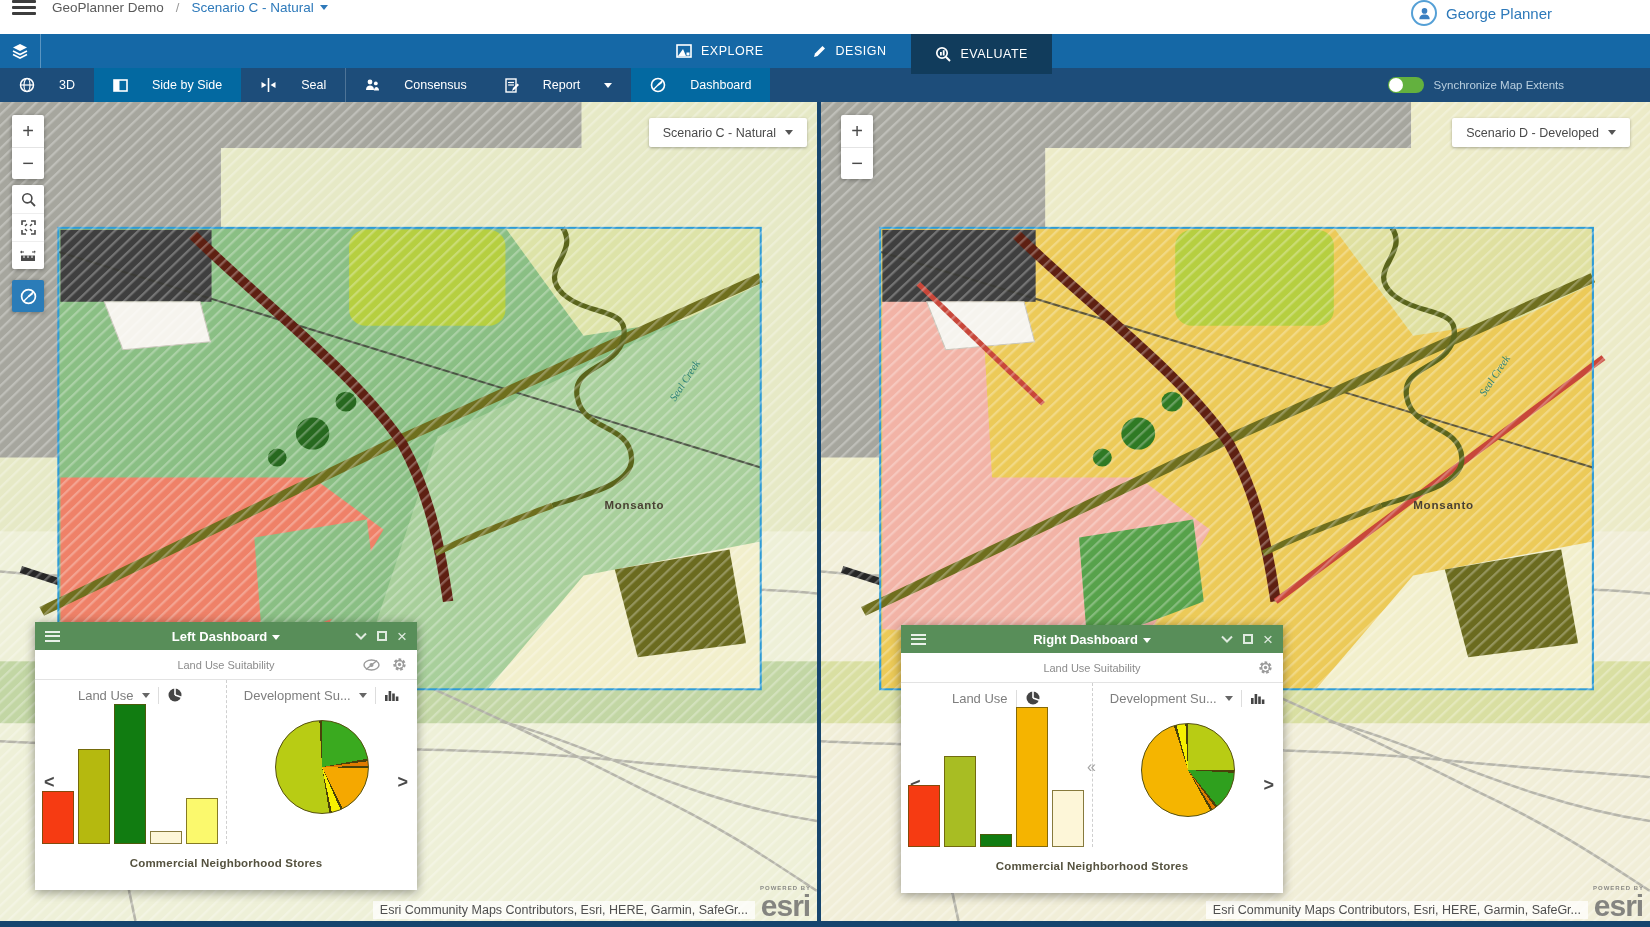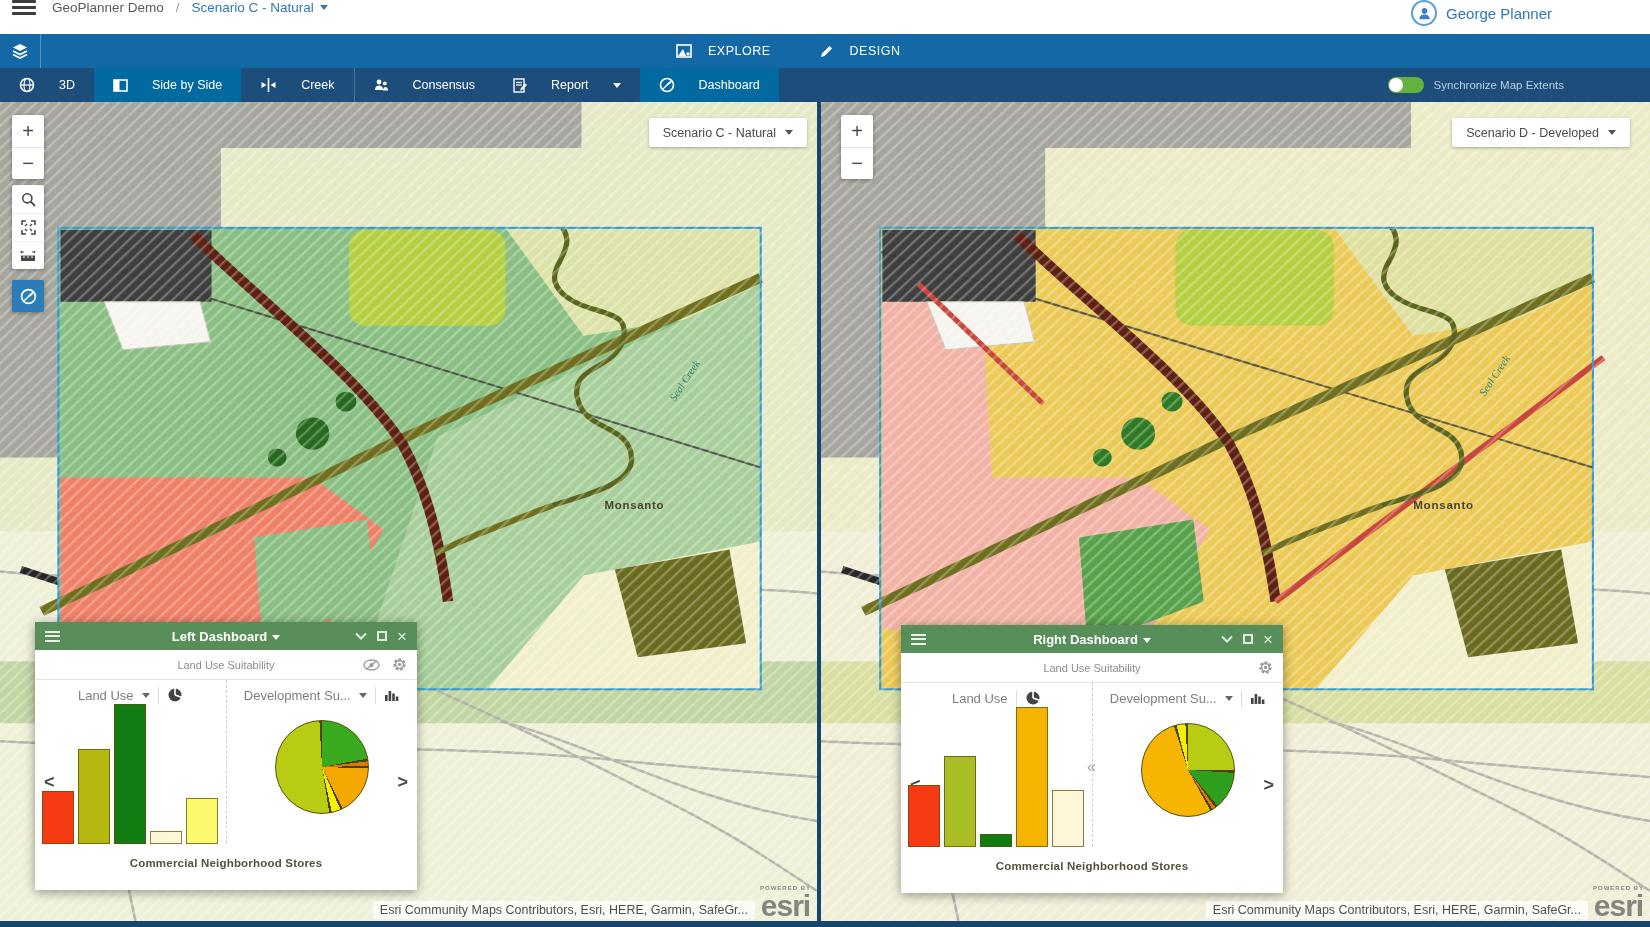--- a/index.html
+++ b/index.html
@@ -18,21 +18,21 @@
   .caret-blue{width:0;height:0;border-left:4px solid transparent;border-right:4px solid transparent;border-top:5px solid #2d79ba}
   .userbox{margin-left:auto;margin-right:86px;display:flex;align-items:center;gap:9px;cursor:pointer}
   .avatar{width:26px;height:26px;border-radius:50%;border:2px solid #55a0d6;display:flex;align-items:center;justify-content:center}
   .username{color:#2d79ba;font-size:15px}
 
   
   .navbar{position:absolute;top:34px;left:0;width:100%;height:34px;background:#1568a6;z-index:40}
   .layers-cell{position:absolute;left:0;top:0;width:41px;height:34px;display:flex;align-items:center;justify-content:center;
                border-right:1px solid rgba(255,255,255,.3);cursor:pointer}
   .tabs{position:absolute;left:652px;top:0;display:flex;height:34px}
-  .tab{display:flex;align-items:center;gap:16px;padding:0 24px;color:#fff;font-size:12.5px;letter-spacing:.5px;cursor:pointer}
+  .tab{display:flex;align-items:center;gap:9px;padding:0 24px;color:#fff;font-size:12.5px;letter-spacing:.5px;cursor:pointer}
   .tab.active{position:relative;margin-top:-4px;height:44px;background:#113c5c;border-top:4px solid #d14f2a;z-index:5}
 
   
   .toolbar{position:absolute;top:68px;left:0;width:100%;height:34px;background:#1d4d7a;
            display:flex;align-items:stretch;color:#fff;font-size:12.5px;z-index:39}
   .tb-btn{display:flex;align-items:center;gap:24px;padding:0 19px;cursor:pointer;white-space:nowrap}
   .tb-btn.green{background:#0369a1}
   .tb-sep{width:1px;background:rgba(255,255,255,.22);margin:0}
   .tb-right{margin-left:auto;margin-right:86px;display:flex;align-items:center;gap:10px}
   .toggle{width:36px;height:16px;border-radius:9px;background:#63b13e;position:relative;cursor:pointer}
@@ -209,20 +209,29 @@
           <rect x="10.5" y="8.5" width="3" height="3" fill="#fff"></rect>
         </svg>
         <span>EXPLORE</span>
       </div>
       <div class="tab">
         <svg width="15" height="15" viewBox="0 0 15 15">
           <path d="M2 13 L3 9.5 L10.5 2 L13 4.5 L5.5 12 Z" fill="#fff"></path>
         </svg>
         <span>DESIGN</span>
       </div>
+      <div class="tab active">
+        <svg width="17" height="16" viewBox="0 0 17 16">
+          <circle cx="7" cy="7" r="5.2" fill="none" stroke="#fff" stroke-width="1.7"></circle>
+          <line x1="10.8" y1="10.8" x2="15" y2="15" stroke="#fff" stroke-width="2"></line>
+          <rect x="5" y="6" width="1.8" height="3.5" fill="#fff"></rect>
+          <rect x="7.8" y="4.2" width="1.8" height="5.3" fill="#fff"></rect>
+        </svg>
+        <span>EVALUATE</span>
+      </div>
     </div>
   </div>
 
   <div class="toolbar">
     <div class="tb-btn">
       <svg width="16" height="16" viewBox="0 0 16 16">
         <circle cx="8" cy="8" r="6.5" fill="none" stroke="#fff" stroke-width="1.5"></circle>
         <ellipse cx="8" cy="8" rx="3" ry="6.5" fill="none" stroke="#fff" stroke-width="1.2"></ellipse>
         <line x1="1.5" y1="8" x2="14.5" y2="8" stroke="#fff" stroke-width="1.2"></line>
       </svg>
@@ -234,21 +243,21 @@
         <rect x="1" y="1" width="5.5" height="11" fill="#fff"></rect>
       </svg>
       <span>Side by Side</span>
     </div>
     <div class="tb-btn">
       <svg width="17" height="14" viewBox="0 0 17 14">
         <line x1="8.5" y1="0" x2="8.5" y2="14" stroke="#fff" stroke-width="1.6"></line>
         <polygon points="6.5,7 1.5,4 1.5,10" fill="#fff"></polygon>
         <polygon points="10.5,7 15.5,4 15.5,10" fill="#fff"></polygon>
       </svg>
-      <span>Creek</span>
+      <span>Seal</span>
     </div>
     <div class="tb-sep"></div>
     <div class="tb-btn">
       <svg width="15" height="15" viewBox="0 0 15 15">
         <circle cx="5" cy="4" r="2.4" fill="#fff"></circle>
         <path d="M1 12 C1 8.8 3 7.6 5 7.6 C7 7.6 9 8.8 9 12 Z" fill="#fff"></path>
         <circle cx="10.8" cy="5.4" r="1.9" fill="#fff"></circle>
         <path d="M8.8 12.6 C9.4 9.6 10.4 9 11.2 9 C12.8 9 14 10.2 14 12.6 Z" fill="#fff"></path>
       </svg>
       <span>Consensus</span>

